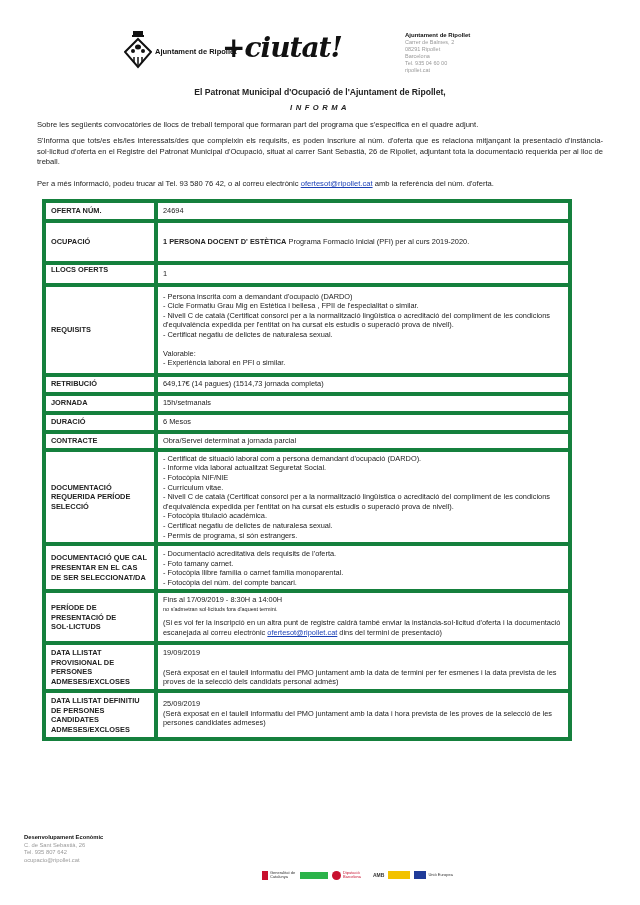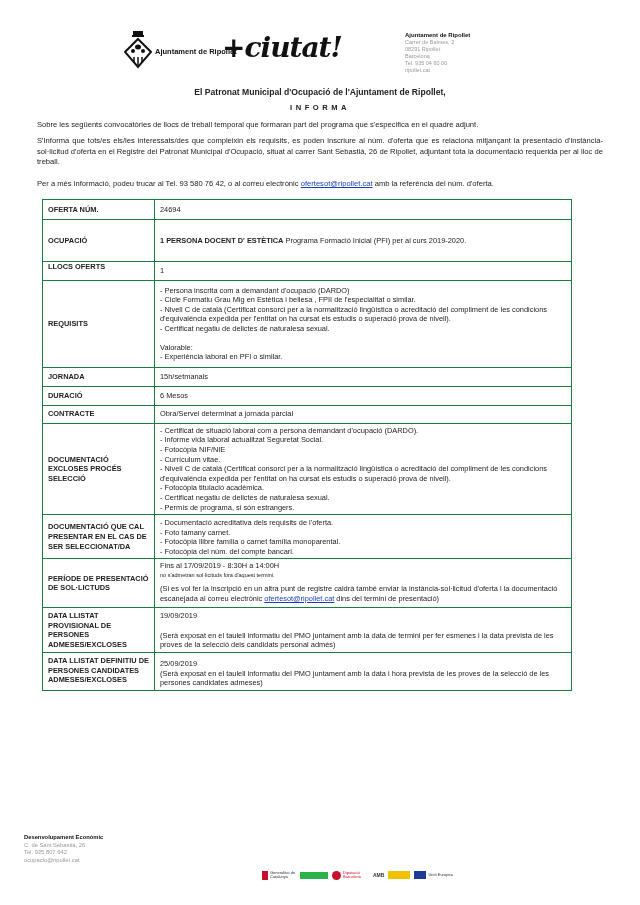--- a/index.html
+++ b/index.html
@@ -8,27 +8,27 @@
 
   .header { position: absolute; left: 0; top: 0; width: 552px; height: 80px; }
   .crest { position: absolute; left: 124px; top: 30px; width: 28px; height: 40px; }
   .brand-name { position: absolute; left: 155px; top: 47px; font-size: 7.5px; font-weight: bold; color: #111; }
   .brand-slogan { position: absolute; left: 222px; top: 31px; font-family: "DejaVu Serif", serif; font-size: 28px; font-weight: bold; font-style: italic; color: #111; letter-spacing: -1px; }
   .addr-block { position: absolute; left: 405px; top: 32px; font-size: 5.5px; line-height: 7px; color: #9a9a9a; }
   .addr-block .addr-title { color: #111; font-weight: bold; font-size: 6px; }
 
   .intro { position: absolute; left: 37px; top: 87px; width: 566px; font-size: 7.6px; line-height: 10.4px; color: #222; }
   .intro .title { text-align: center; font-weight: bold; font-size: 8.6px; margin-bottom: 6px; }
-  .intro .informa { text-align: center; font-weight: bold; font-size: 7.6px; letter-spacing: 3.5px; margin-bottom: 6px; }
+  .intro .informa { text-align: center; font-weight: bold; font-size: 7.6px; letter-spacing: 3.5px; margin-bottom: 6px; font-style: italic; }
   .intro p { margin-bottom: 6px; text-align: justify; }
   .intro p.gap { margin-top: 12px; }
   .link { color: #1a3fb5; text-decoration: underline; }
 
   table.offer { position: absolute; left: 42px; top: 199px; width: 530px; border-collapse: collapse; font-size: 7.4px; line-height: 9.6px; color: #222; }
-  table.offer td { border: 1px solid #15803d; vertical-align: middle; padding: 2px 5px; }
+  table.offer td { border: 4px solid #15803d; vertical-align: middle; padding: 2px 5px; }
   table.offer td.lbl { width: 112px; font-weight: bold; }
   table.offer td.val { }
   .small { font-size: 5.5px; line-height: 8px; }
   .bold { font-weight: bold; }
   .item { display: block; }
   .spacer { display: block; height: 9px; }
 
   .footer-left { position: absolute; left: 24px; top: 834px; font-size: 5.8px; line-height: 7.6px; color: #9a9a9a; }
   .footer-left .ftitle { color: #111; font-weight: bold; }
 
@@ -92,33 +92,37 @@
       <span class="item">- Persona inscrita com a demandant d'ocupació (DARDO)</span>
       <span class="item">- Cicle Formatiu Grau Mig en Estètica i bellesa , FPII de l'especialitat o similar.</span>
       <span class="item">- Nivell C de català (Certificat consorci per a la normalització lingüística o acreditació del compliment de les condicions d'equivalència expedida per l'entitat on ha cursat els estudis o superació prova de nivell).</span>
       <span class="item">- Certificat negatiu de delictes de naturalesa sexual.</span>
       <span class="spacer"></span>
       <span class="item">Valorable:</span>
       <span class="item">- Experiència laboral en PFI o similar.</span>
     </td>
   </tr>
   <tr style="height:19px">
+    <td class="lbl">RETRIBUCIÓ</td>
+    <td class="val">649,17€ (14 pagues) (1514,73 jornada completa)</td>
+  </tr>
+  <tr style="height:19px">
     <td class="lbl">JORNADA</td>
     <td class="val">15h/setmanals</td>
   </tr>
   <tr style="height:19px">
     <td class="lbl">DURACIÓ</td>
     <td class="val">6 Mesos</td>
   </tr>
   <tr style="height:18px">
     <td class="lbl">CONTRACTE</td>
     <td class="val">Obra/Servei determinat a jornada parcial</td>
   </tr>
   <tr>
-    <td class="lbl">DOCUMENTACIÓ EXCLOSES PROCÉS SELECCIÓ</td>
+    <td class="lbl">DOCUMENTACIÓ REQUERIDA PERÍODE SELECCIÓ</td>
     <td class="val">
       <span class="item">- Certificat de situació laboral com a persona demandant d'ocupació (DARDO).</span>
       <span class="item">- Informe vida laboral actualitzat Seguretat Social.</span>
       <span class="item">- Fotocòpia NIF/NIE</span>
       <span class="item">- Currículum vitae.</span>
       <span class="item">- Nivell C de català (Certificat consorci per a la normalització lingüística o acreditació del compliment de les condicions d'equivalència expedida per l'entitat on ha cursat els estudis o superació prova de nivell).</span>
       <span class="item">- Fotocòpia titulació acadèmica.</span>
       <span class="item">- Certificat negatiu de delictes de naturalesa sexual.</span>
       <span class="item">- Permís de programa, si són estrangers.</span>
     </td>

